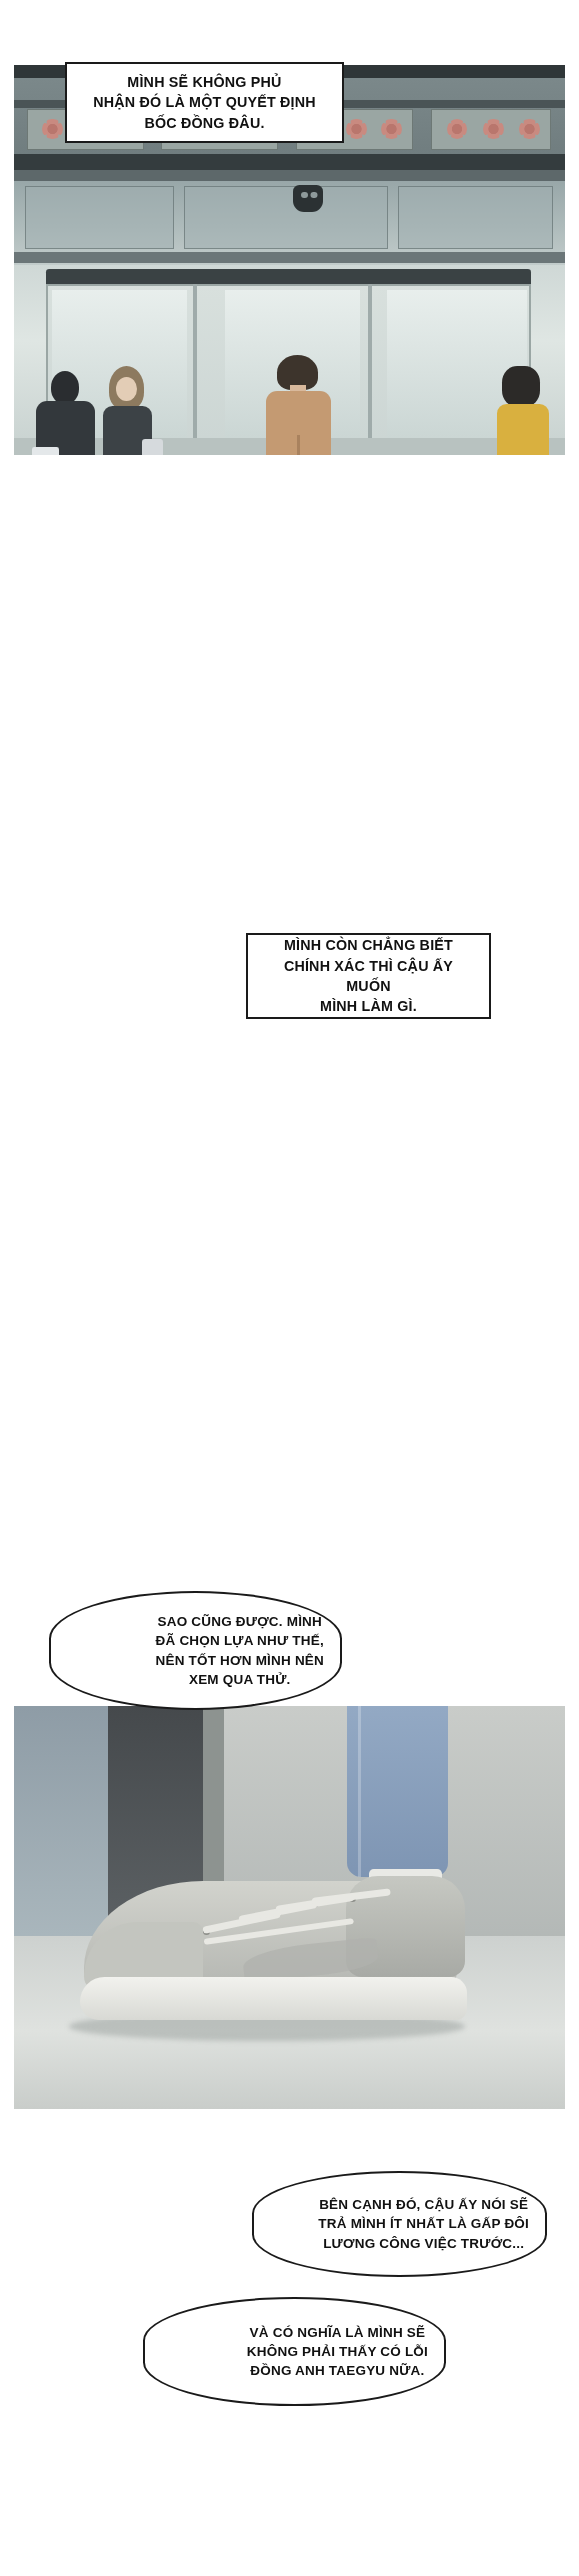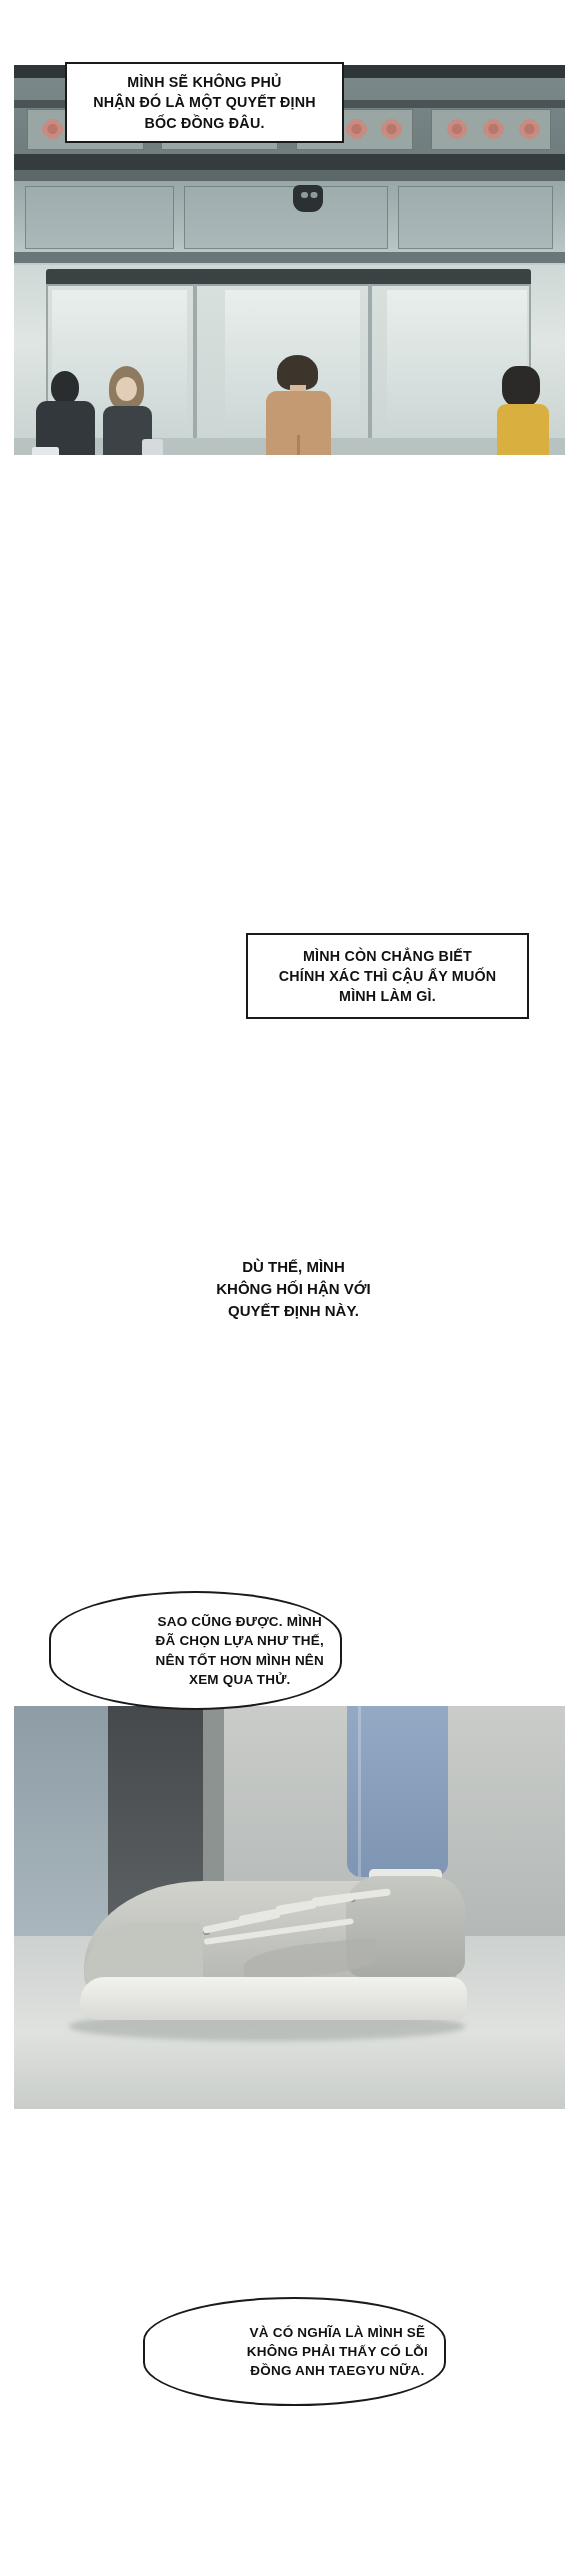--- a/index.html
+++ b/index.html
@@ -297,21 +297,21 @@
     box-sizing: border-box;
     display: flex;
     align-items: center;
     justify-content: flex-end;
     text-align: center;
     padding: 11px 16px;
   }
 
   
   #box-1 { left: 65px;  top: 62px;  width: 279px; height: 81px; }
-  #box-2 { left: 246px; top: 933px; width: 283px; height: 86px; }
+  #box-2 { left: 246px; top: 933px; width: 245px; height: 86px; }
   #cap-1 { left: 151px; top: 1256px; width: 285px; font-size: 15px; }
   #bub-1 { left: 49px;  top: 1591px; width: 293px; height: 119px; }
   #bub-2 { left: 252px; top: 2171px; width: 295px; height: 106px; }
   #bub-3 { left: 143px; top: 2297px; width: 303px; height: 109px; }
 </style>
 </head>
 <body>
 
 <div id="page">
 
@@ -432,31 +432,33 @@
 NHẬN ĐÓ LÀ MỘT QUYẾT ĐỊNH
 BỐC ĐỒNG ĐÂU.</div>
   </div>
 
   <div class="rectbox" id="box-2">
     <div class="boxtext" style="font-size:14.3px;">MÌNH CÒN CHẲNG BIẾT
 CHÍNH XÁC THÌ CẬU ẤY MUỐN
 MÌNH LÀM GÌ.</div>
   </div>
 
-  <div class="captext" id="cap-1">DÙ THẾ, MÌNH
-KHÔNG HỐI HẬN VỚI
-QUYẾT ĐỊNH NÀY.</div>
 
   <div class="bubble" id="bub-1">
     <div class="boxtext" style="font-size:13.5px;">SAO CŨNG ĐƯỢC. MÌNH
 ĐÃ CHỌN LỰA NHƯ THẾ,
 NÊN TỐT HƠN MÌNH NÊN
 XEM QUA THỬ.</div>
   </div>
 
+  <div class="bubble" id="bub-2">
+    <div class="boxtext" style="font-size:13.5px;">BÊN CẠNH ĐÓ, CẬU ẤY NÓI SẼ
+TRẢ MÌNH ÍT NHẤT LÀ GẤP ĐÔI
+LƯƠNG CÔNG VIỆC TRƯỚC...</div>
+  </div>
 
   <div class="bubble" id="bub-3">
     <div class="boxtext" style="font-size:13.5px;">VÀ CÓ NGHĨA LÀ MÌNH SẼ
 KHÔNG PHẢI THẤY CÓ LỖI
 ĐỒNG ANH TAEGYU NỮA.</div>
   </div>
 
 </div>
 
 

